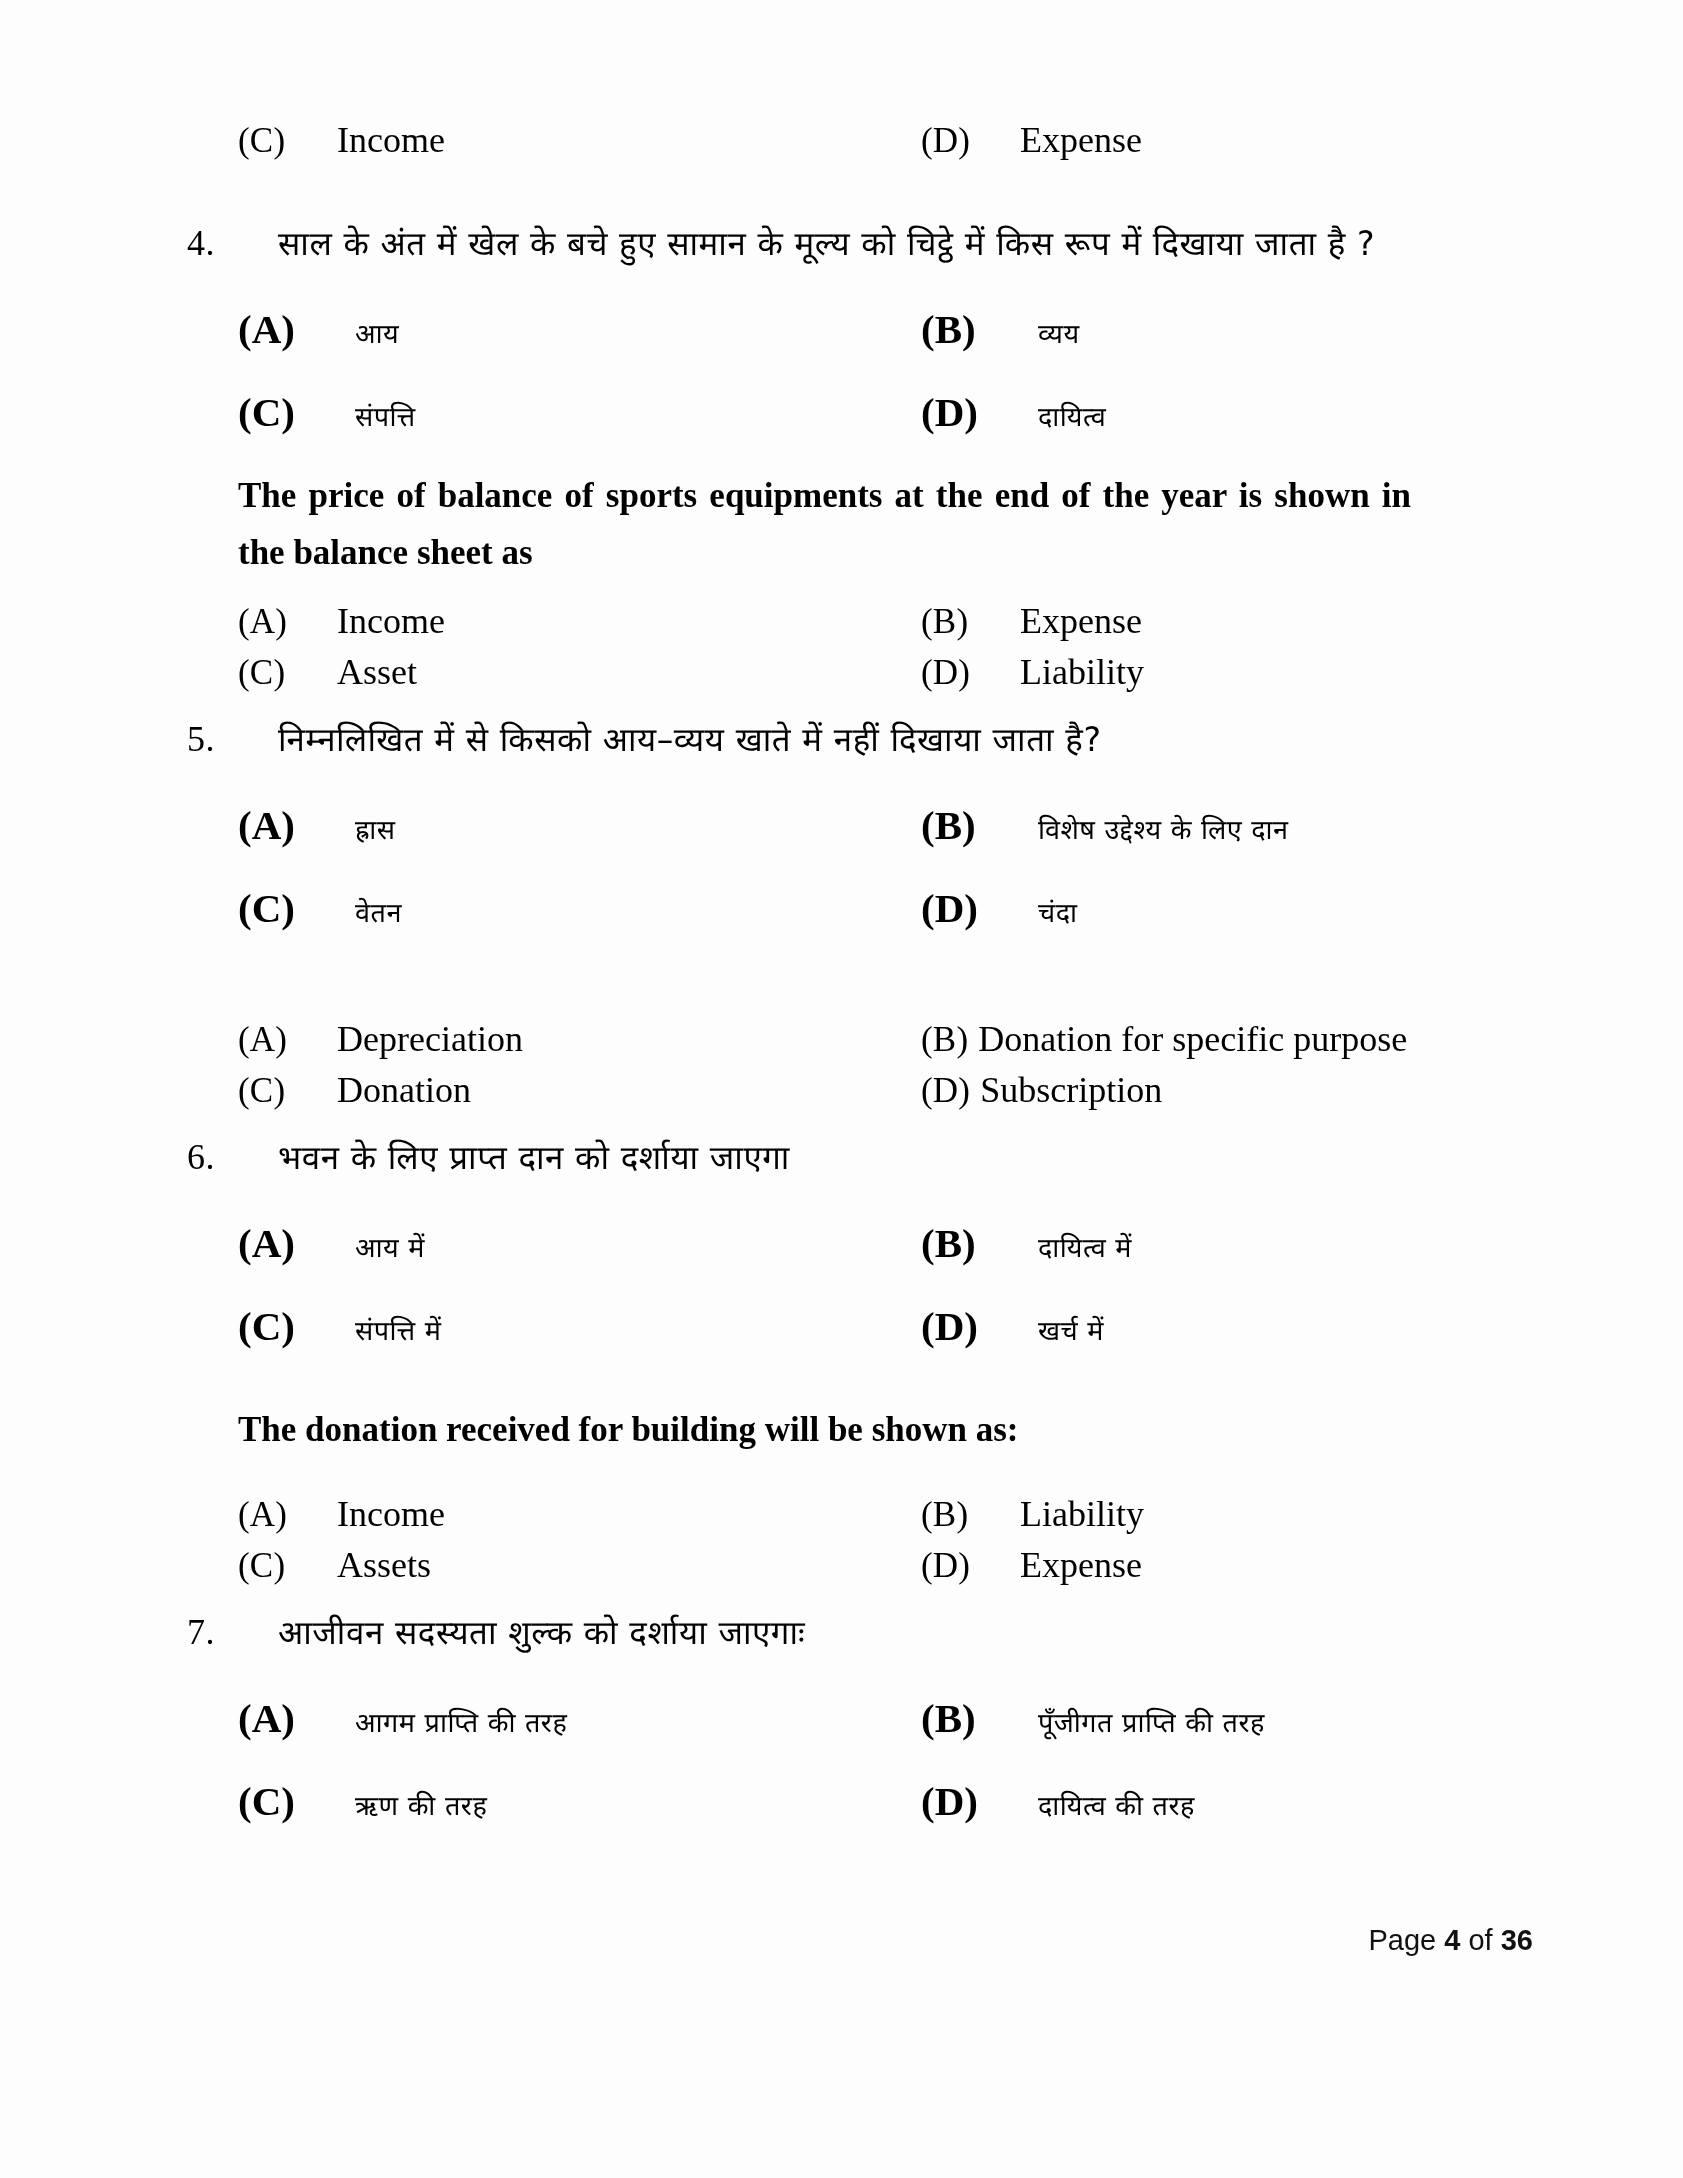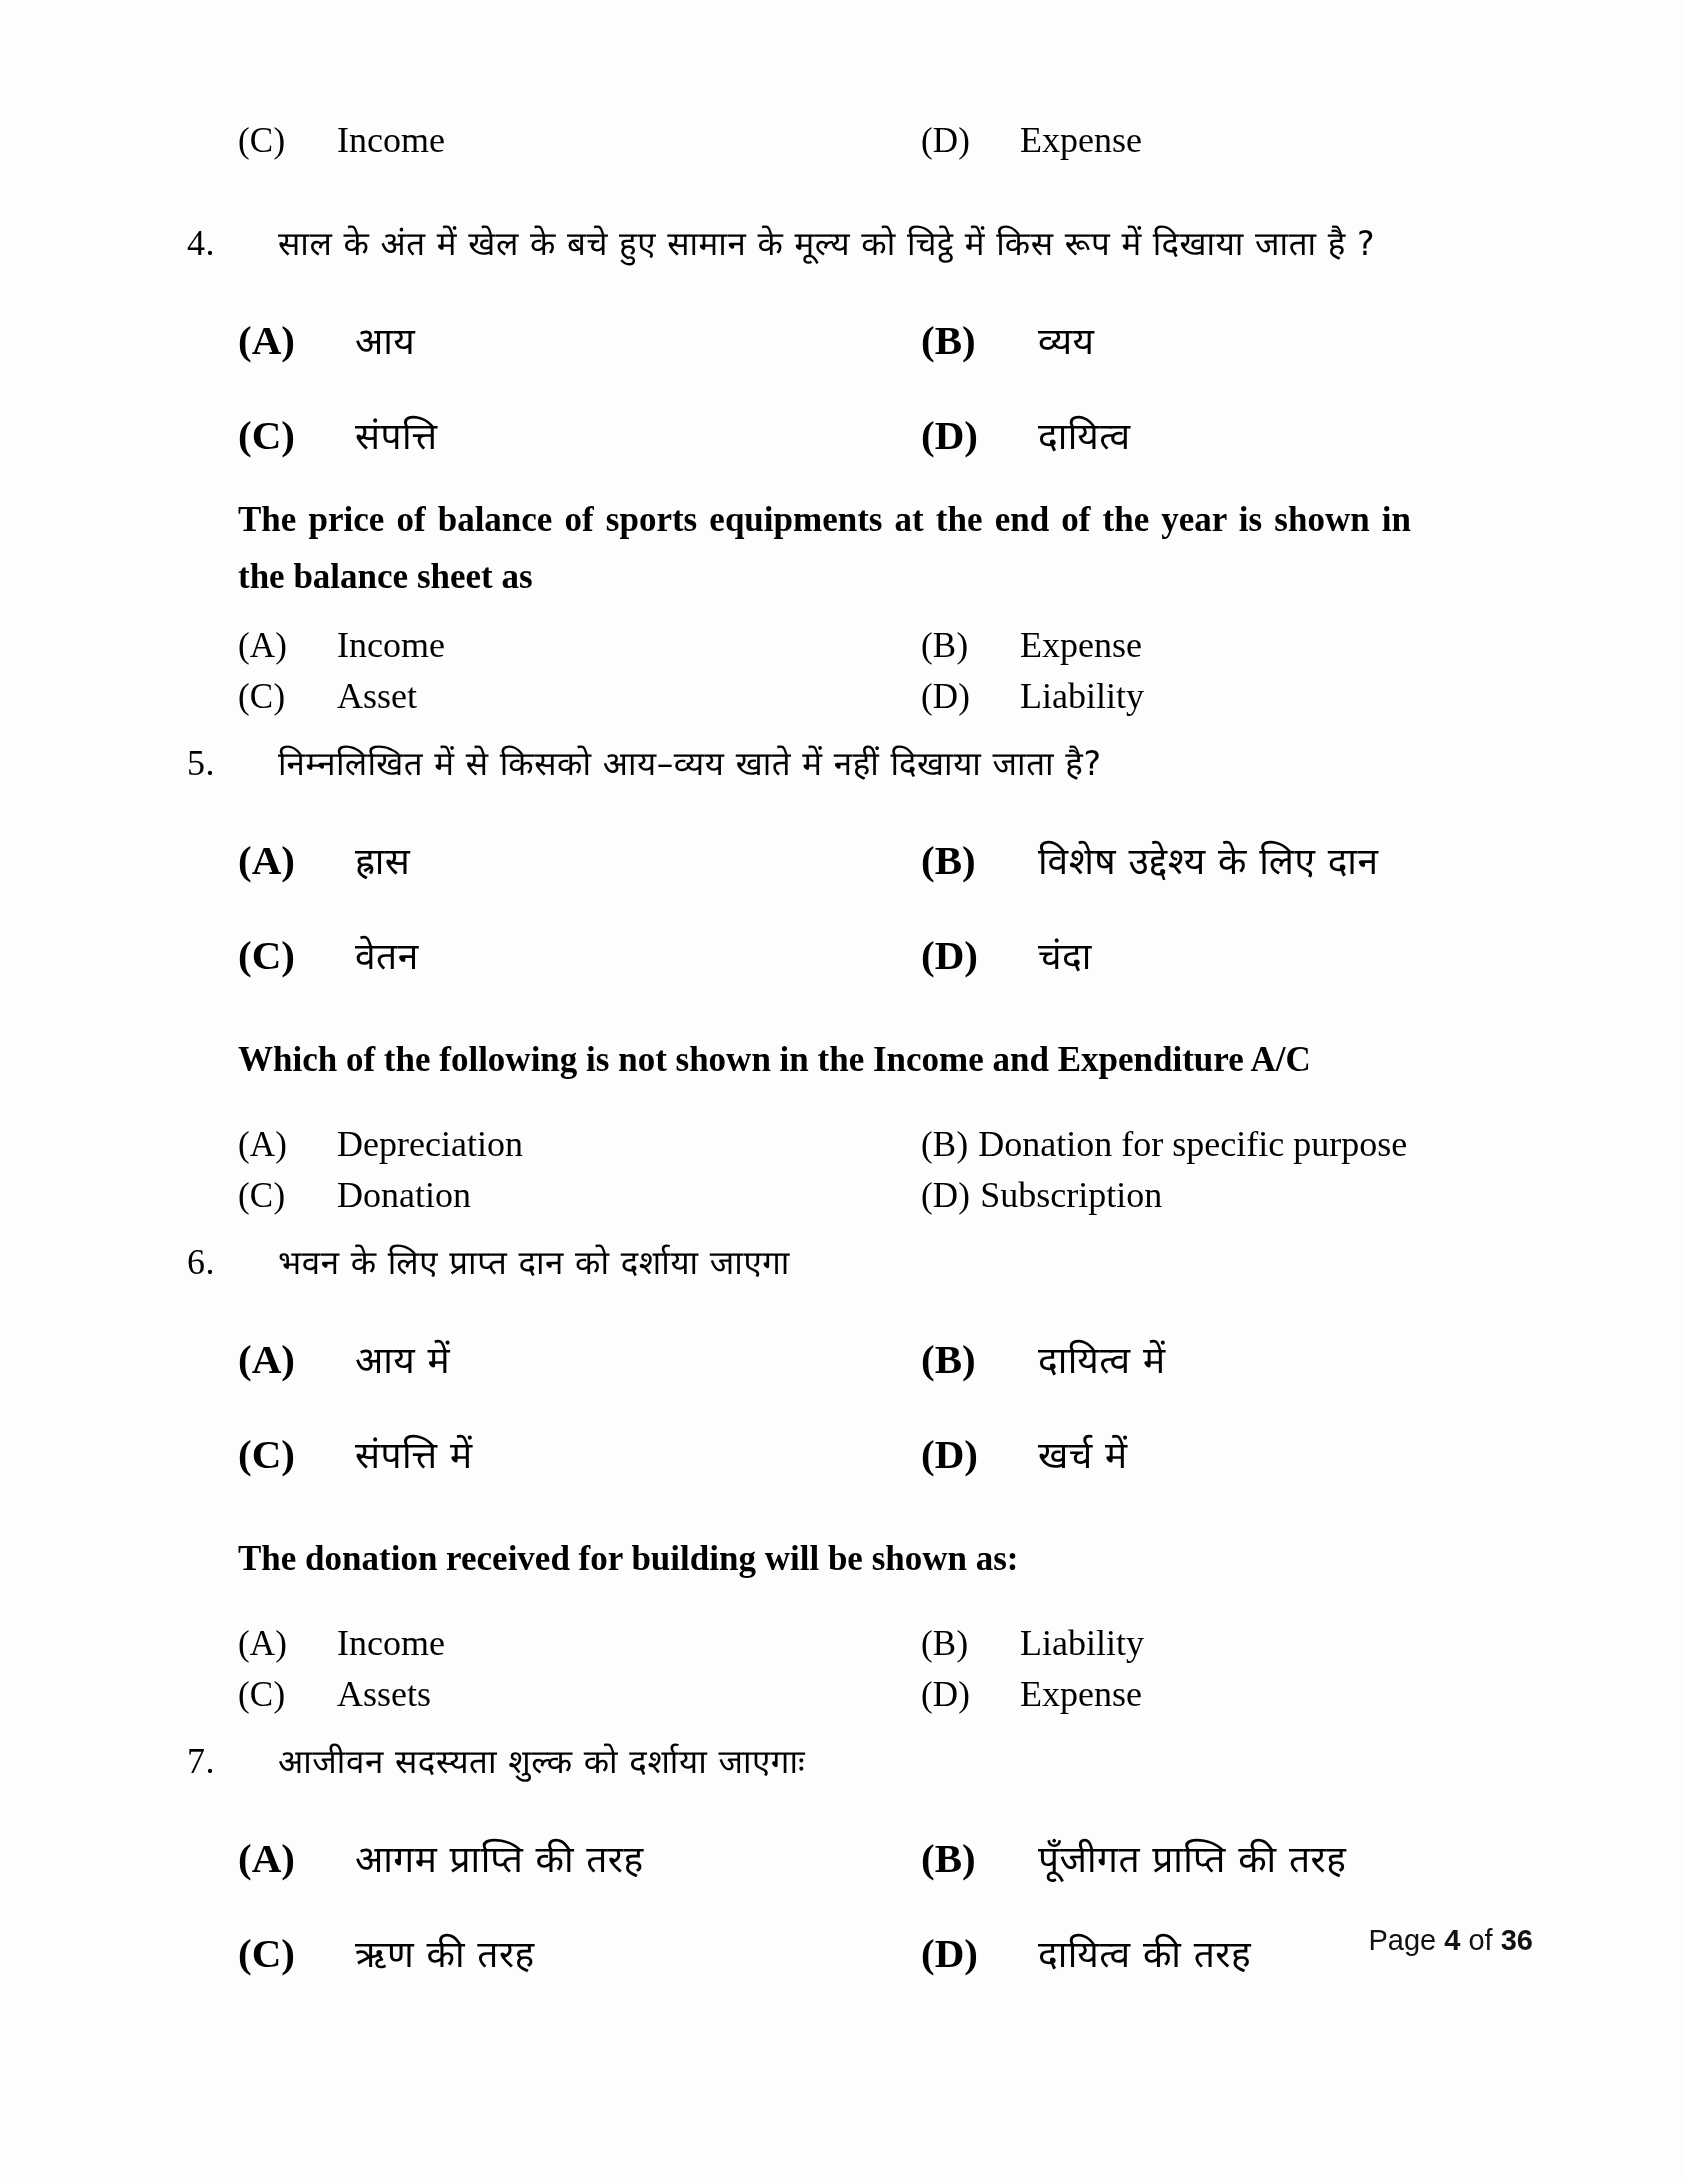--- a/index.html
+++ b/index.html
@@ -58,21 +58,21 @@
   }
   .en.opt-row { margin-bottom: 9px; }
 
   
   .hi .lbl {
     width: 117px;
     font-size: 41px;
     font-weight: 700;
   }
   .hi .txt {
-    font-size: 37px;
+    font-size: 27px;
     font-family: "DejaVu Sans", "Liberation Sans", sans-serif;
     letter-spacing: 0.5px;
     margin-top: 20px;
   }
   .hi.opt-row { margin-bottom: 24px; }
 
   
   .col-b.tight .lbl {
     width: auto;
     margin-right: 10px;
@@ -236,21 +236,20 @@
         <span class="txt">वेतन</span>
       </div>
       <div class="col col-b">
         <span class="lbl">(D)</span>
         <span class="txt">चंदा</span>
       </div>
     </div>
 
     <div class="sp-28"></div>
 
-    <div class="q-en">Which of the following is not shown in the Income and Expenditure A/C</div>
 
     <div class="sp-34"></div>
 
     <div class="opt-row en">
       <div class="col col-a">
         <span class="lbl">(A)</span>
         <span class="txt">Depreciation</span>
       </div>
       <div class="col col-b tight">
         <span class="lbl">(B)</span>

